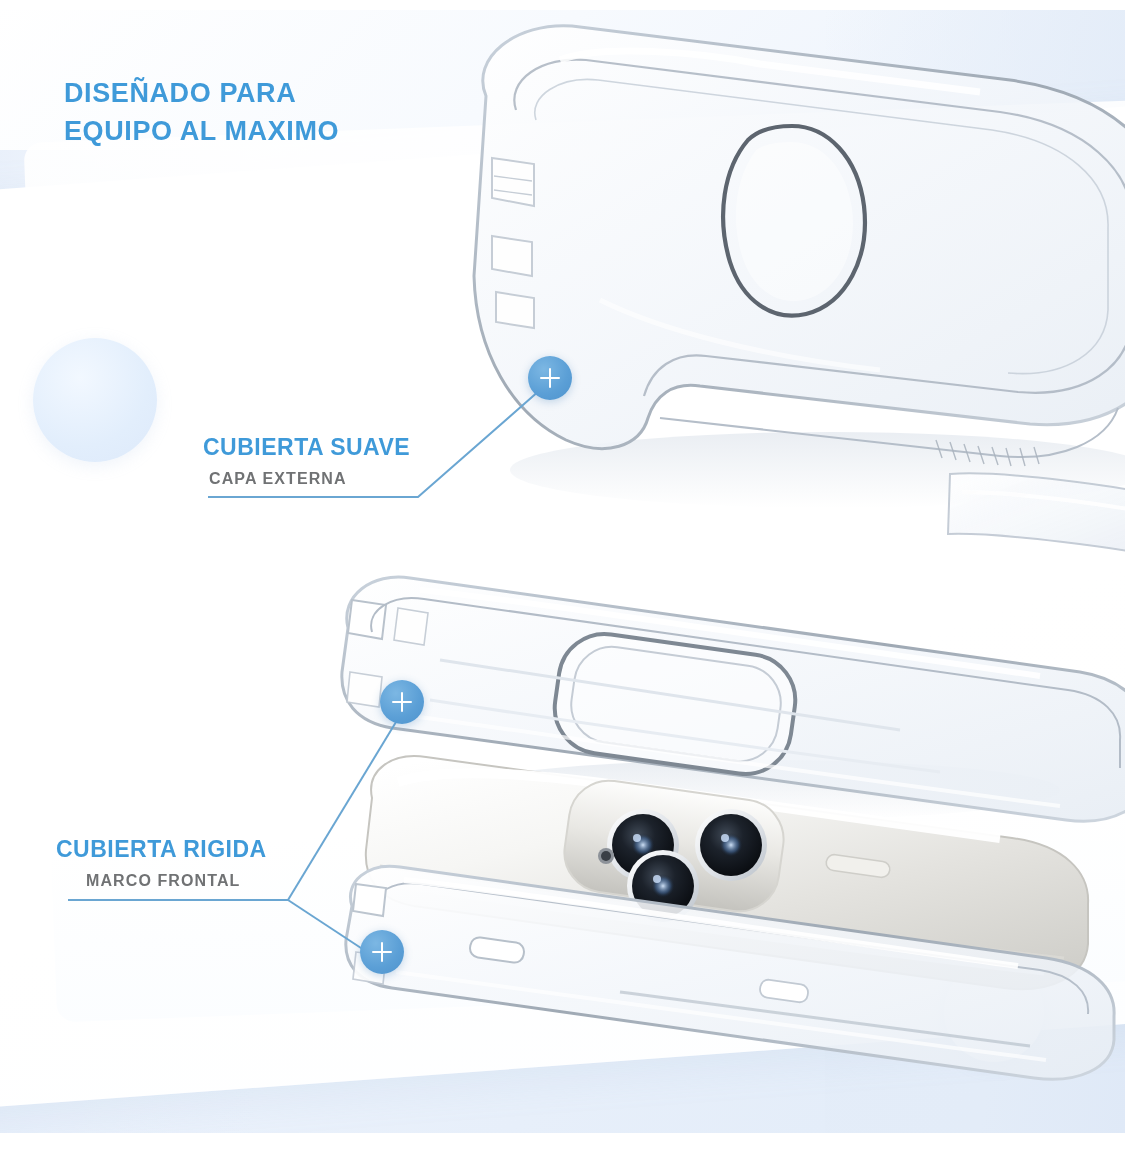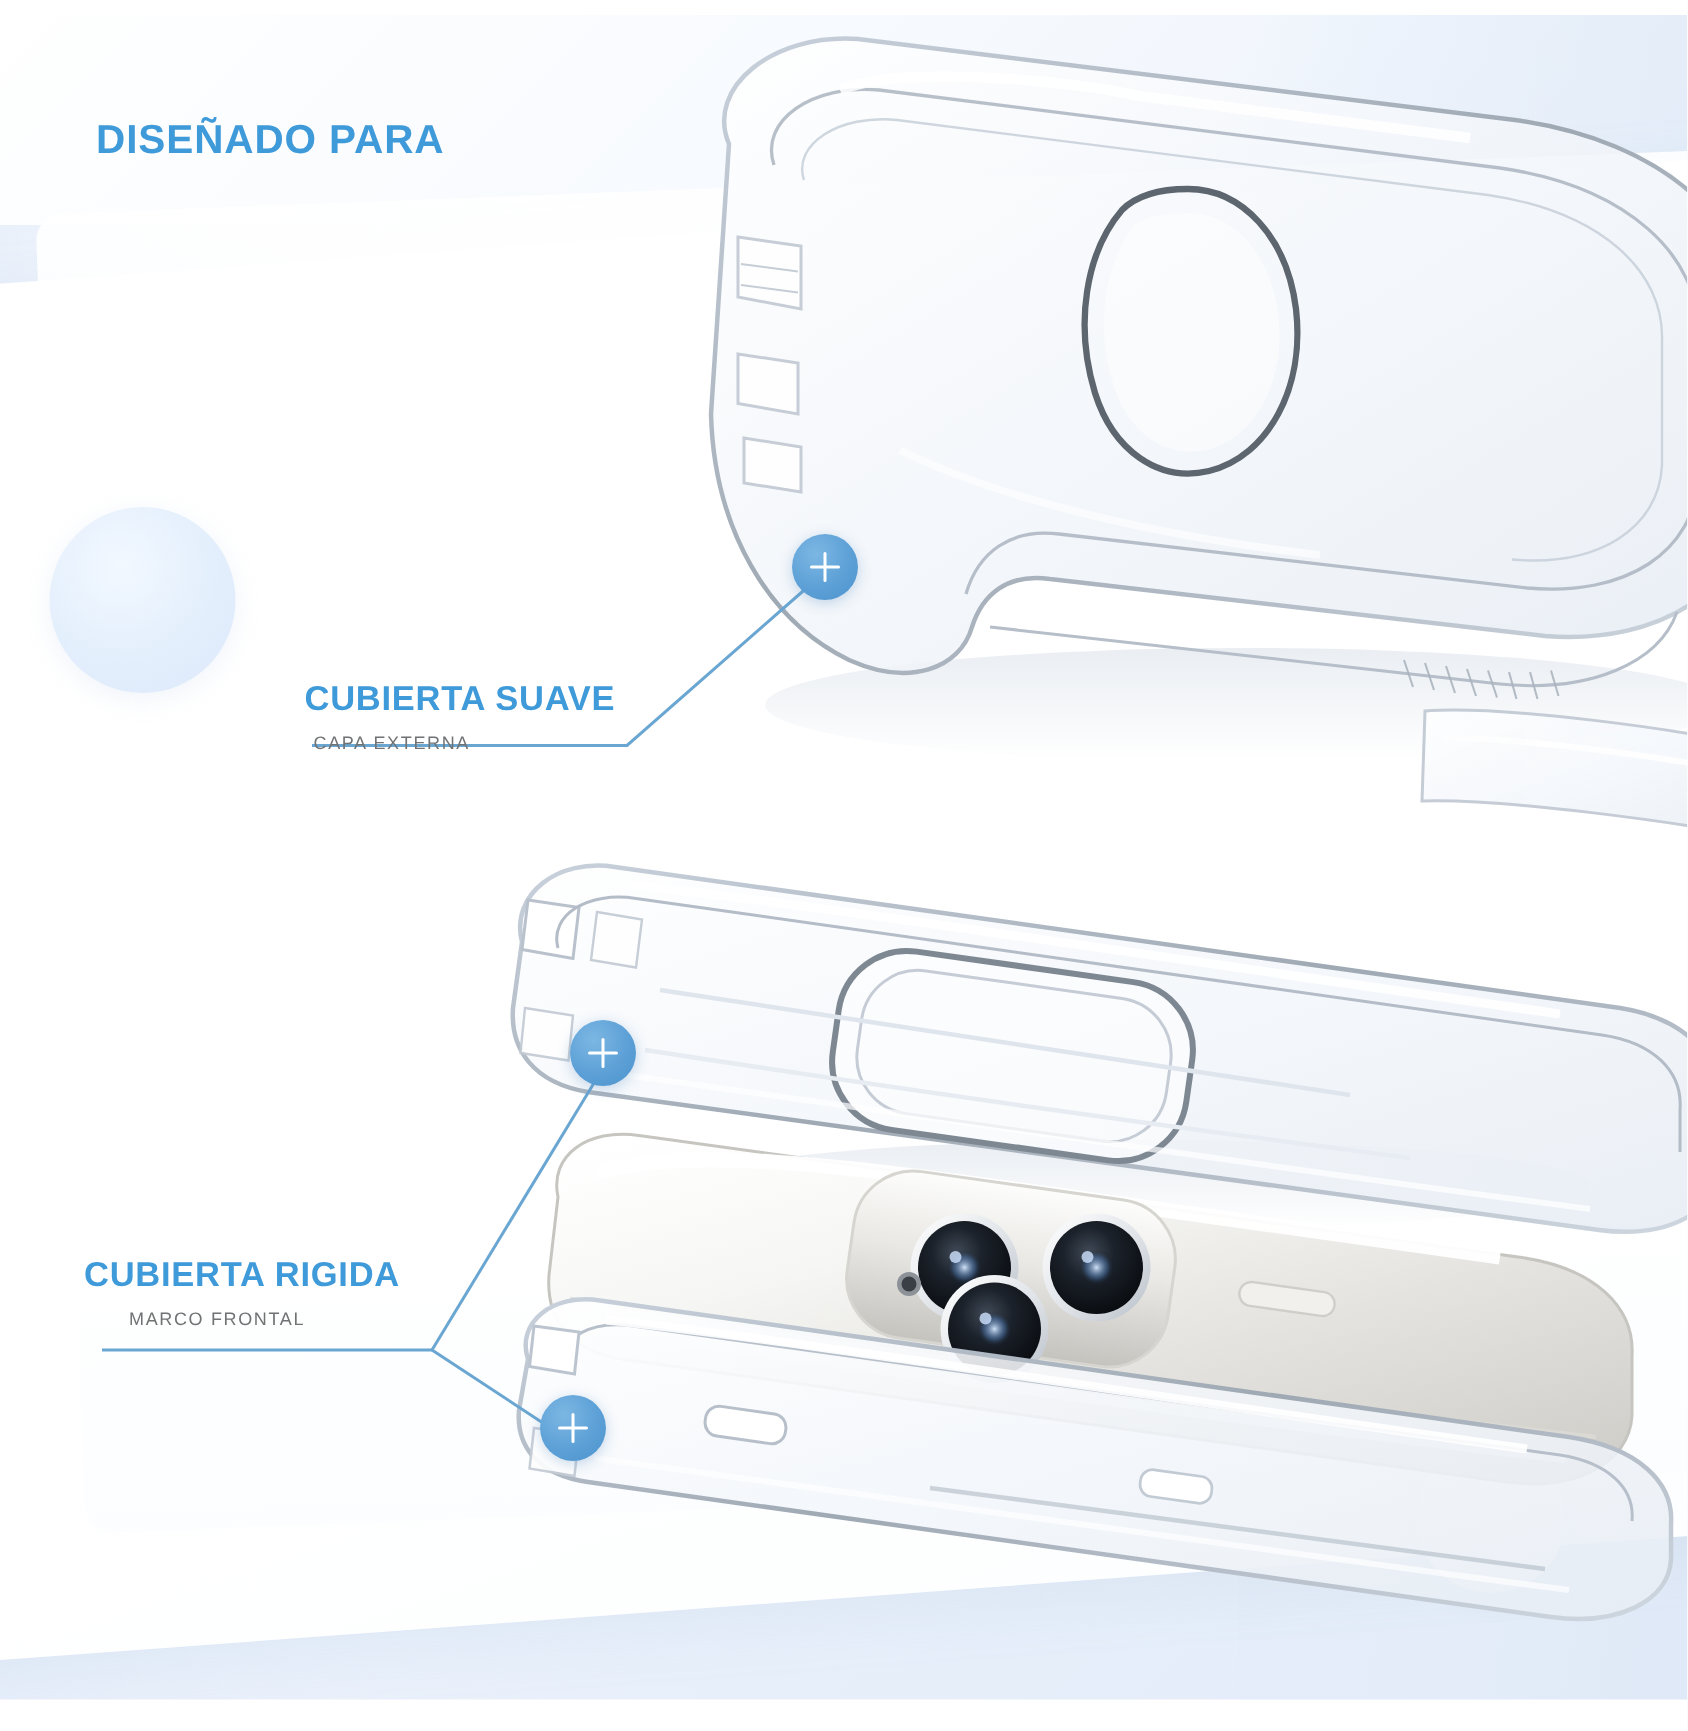--- a/index.html
+++ b/index.html
@@ -116,28 +116,28 @@
   .callout-title {
     color: #3f9ad9;
     font-size: 23px;
     font-weight: bold;
     letter-spacing: .5px;
     white-space: nowrap;
     text-transform: uppercase;
   }
   .callout-sub {
     color: #707274;
-    font-size: 12px;
-    font-weight: normal;
+    font-size: 16px;
+    font-weight: bold;
     letter-spacing: 1.1px;
     white-space: nowrap;
     text-transform: uppercase;
     margin-top: 9px;
   }
-  .callout-1 { left: 203px; top: 452px; }
+  .callout-1 { left: 203px; top: 434px; }
   .callout-1 .callout-sub { margin-left: 6px; }
   .callout-2 { left: 56px; top: 836px; }
   .callout-2 .callout-sub { margin-left: 30px; }
 
   
   .plus-marker {
     position: absolute;
     width: 44px; height: 44px;
     border-radius: 50%;
     background: radial-gradient(circle at 36% 30%, #7cb7e3 0%, #5b9fd6 58%, #4e93cd 100%);
@@ -418,20 +418,21 @@
     <path d="M288,900 L396,722" fill="none" stroke="#6aa6d2" stroke-width="2"></path>
     <path d="M288,900 L364,950" fill="none" stroke="#6aa6d2" stroke-width="2"></path>
   </svg>
 
   <div class="plus-marker pm-1"></div>
   <div class="plus-marker pm-2"></div>
   <div class="plus-marker pm-3"></div>
 
   <div class="headline">
     <span class="hl-line">DISEÑADO PARA</span>
+    <span class="hl-line">EQUIPO AL MAXIMO</span>
   </div>
 
   <div class="callout callout-1">
     <div class="callout-title">CUBIERTA SUAVE</div>
     <div class="callout-sub">CAPA EXTERNA</div>
   </div>
 
   <div class="callout callout-2">
     <div class="callout-title">CUBIERTA RIGIDA</div>
     <div class="callout-sub">MARCO FRONTAL</div>

